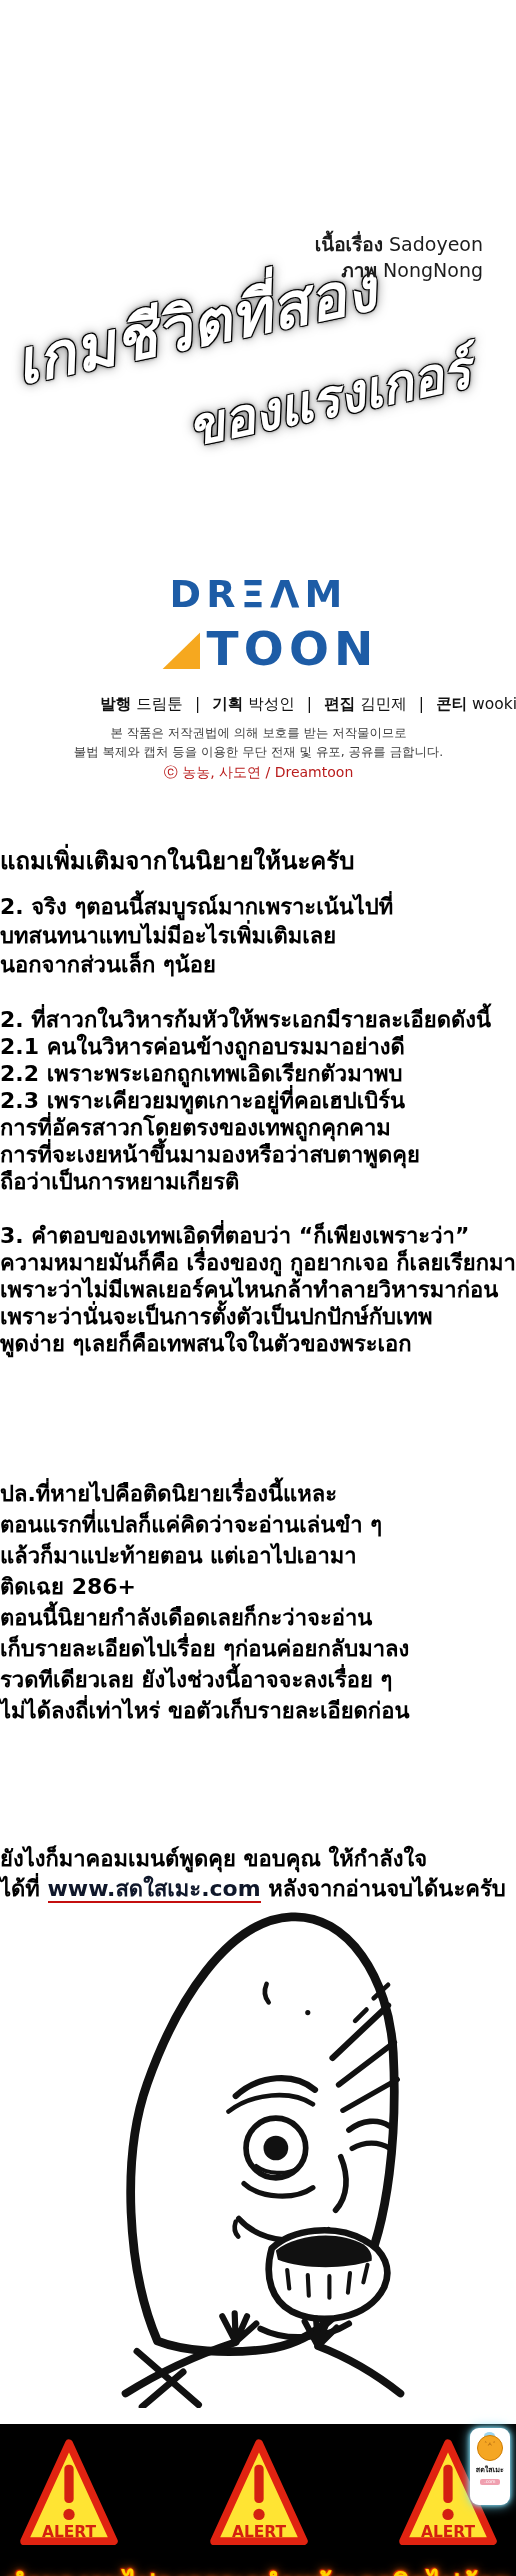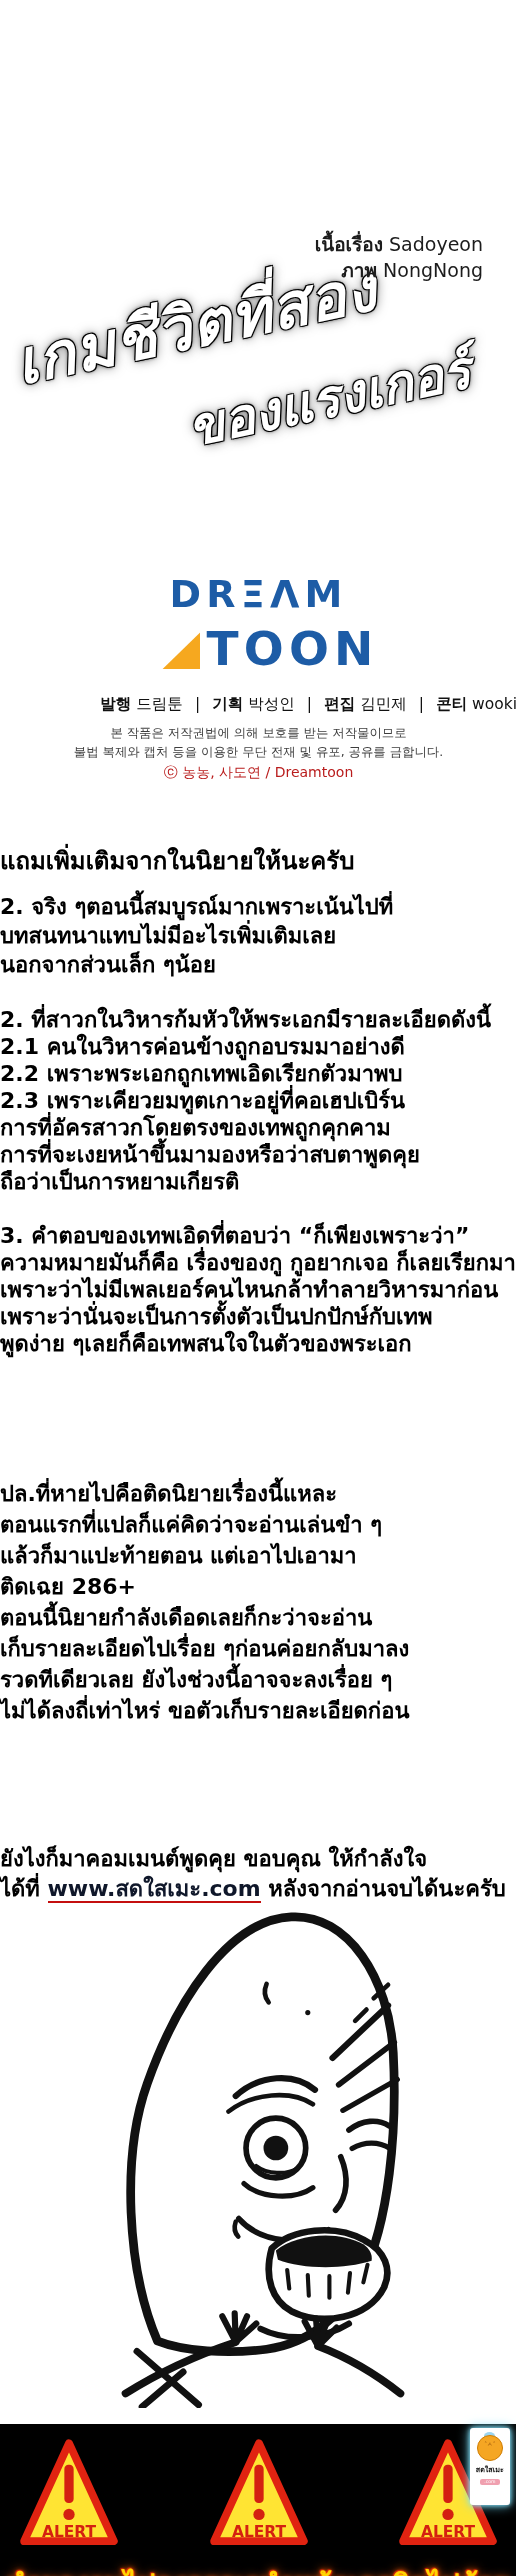--- a/index.html
+++ b/index.html
@@ -48,21 +48,21 @@
 
   
   .meme{position:absolute;top:1888px;left:106px;width:314px;height:520px;}
 
   
   .footer{position:absolute;top:2424px;left:0;width:517px;height:233px;background:#000;}
   .alert-row{position:absolute;top:14.4px;left:0;right:0;display:flex;justify-content:space-between;
              padding:0 20px;}
   .alert{width:98px;height:111px;}
   .sticker{position:absolute;top:4.1px;right:5.2px;width:44px;height:88px;text-align:center;}
-  .sticker-badge{width:40px;height:77px;margin:0 auto;background:#ffffff;border-radius:3px;
+  .sticker-badge{width:40px;height:77px;margin:0 auto;background:#ffffff;border-radius:9px;
                  box-shadow:0 0 5.2px #8fe8ff,0 0 11.3px #6fd8f5;padding-top:4.1px;box-sizing:border-box;}
   .sticker-sun{width:24px;height:24px;margin:2.1px auto 1px;background:#f5a623;border-radius:50%;
                border:1px solid #d07c00;position:relative;}
   .sticker-sun:after{content:"ˆㅅˆ";position:absolute;left:0;right:0;top:5.2px;font-size:5.7px;color:#7c3b00;}
   .sticker-hair{width:11.3px;height:8.2px;margin:0 auto -7.2px;background:#9ad4f0;border-radius:50% 50% 0 0;}
   .sticker-name{font-size:7.2px;font-weight:bold;color:#111;margin-top:3.1px;}
   .sticker-sub{display:inline-block;margin-top:2.6px;font-size:4.6px;color:#fff;background:#f0a0b0;
                border-radius:2.1px;padding:0.5px 4.1px;}
   .glow1{position:absolute;top:138px;left:0;right:0;text-align:center;font-weight:bold;font-size:28px;
          color:#ffd400;

